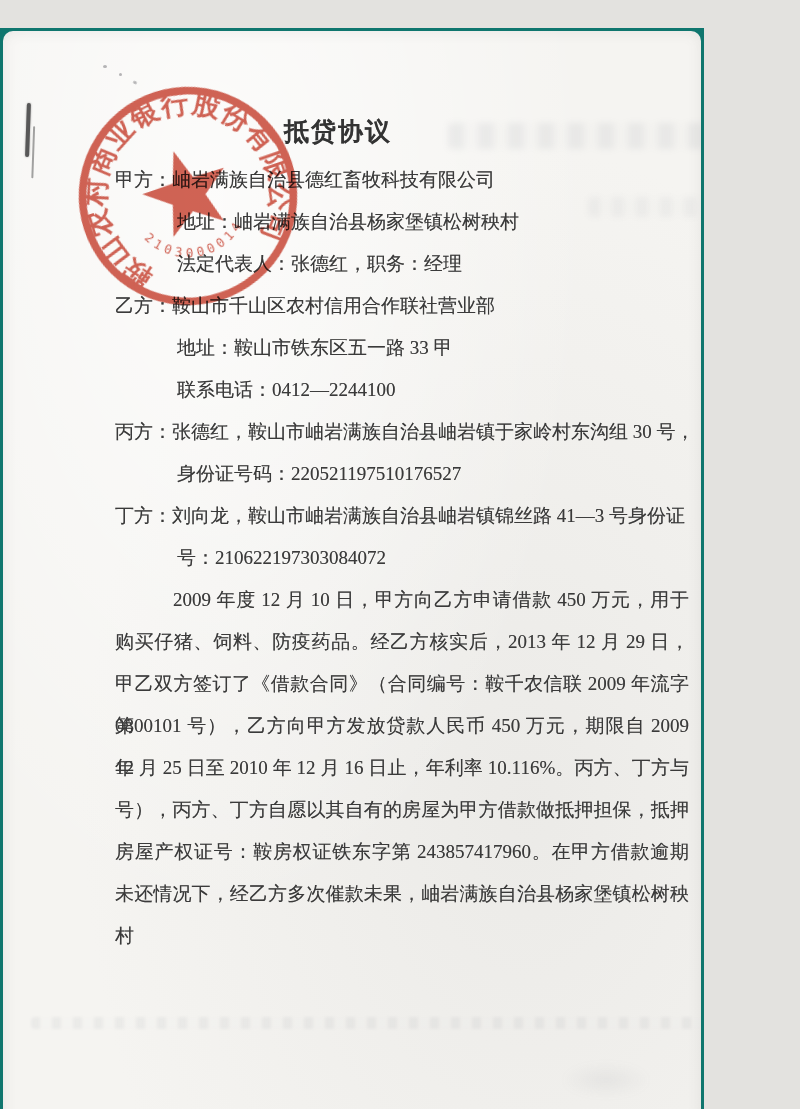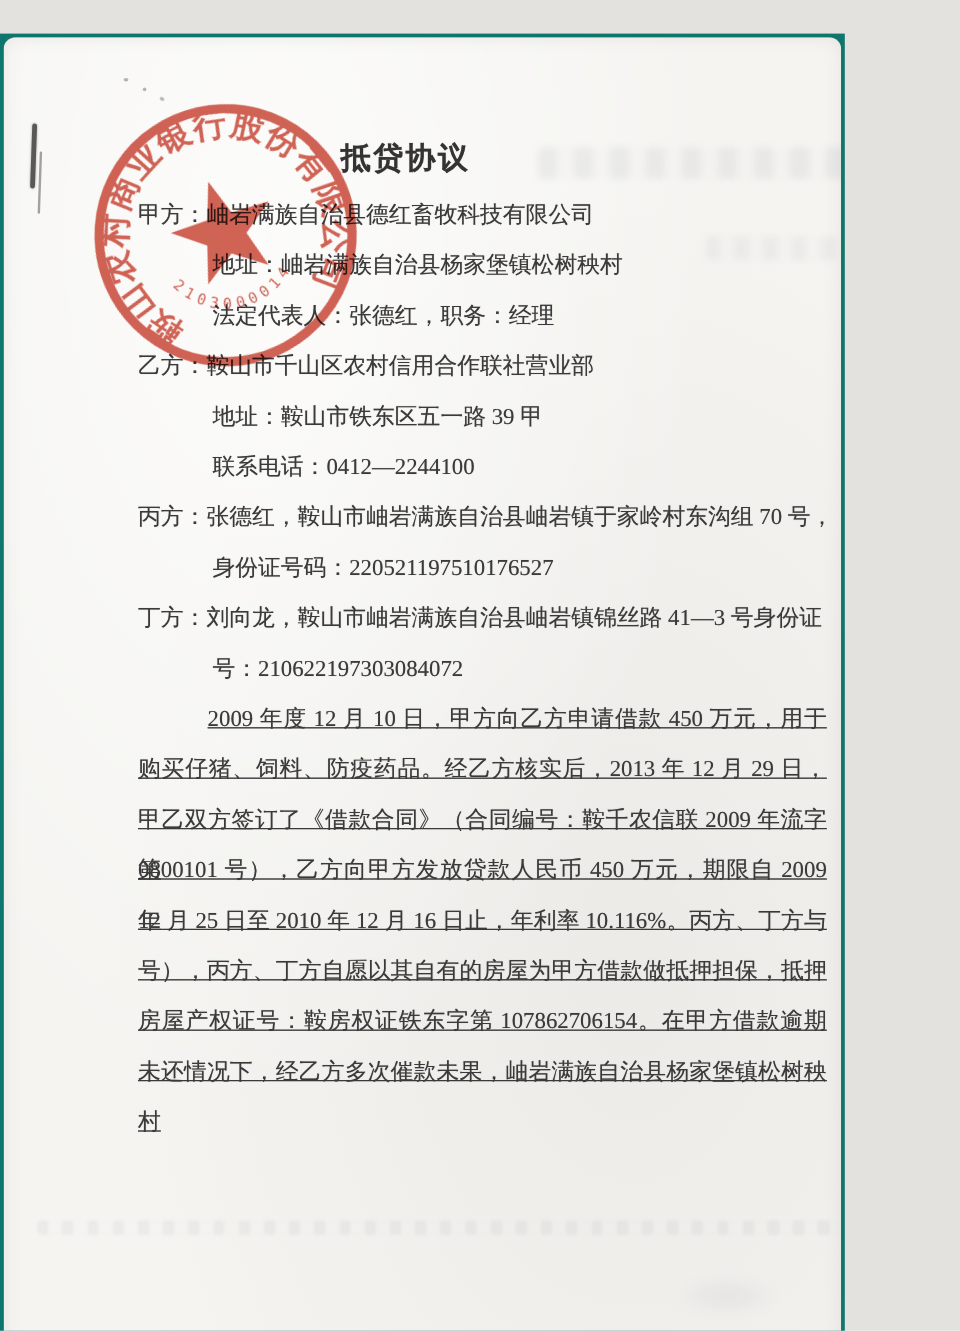--- a/index.html
+++ b/index.html
@@ -29,21 +29,21 @@
     text-shadow:0 0 .6px rgba(50,50,50,.55);
   }
   .content {
     position:absolute; left:112px; top:128px; width:574px;
     color:#3a3a3a;
     text-shadow:0 0 .6px rgba(55,55,55,.5);
   }
   .line { height:42px; line-height:42px; font-size:19px; }
   .party .line { margin-left:62px; white-space:nowrap; }
   .party .line:first-child { margin-left:0; }
-  .para .line { text-align:justify; text-align-last:justify;text-decoration:underline; }
+  .para .line { text-align:justify; text-align-last:justify; }
   .para .line:first-child { text-indent:58px; }
 
   
   .seal {
     position:absolute; width:230px; height:230px;
     color:#c94130; opacity:.82; mix-blend-mode:multiply;
     filter:blur(.3px);
   }
   .seal-left  { left:70px;  top:50px;  transform:rotate(-18deg); }
   .seal-right { left:712px; top:296px; transform:rotate(-30deg); }
@@ -91,39 +91,39 @@
     <h1 class="title">抵贷协议</h1>
 
     <div class="content">
       <section class="party">
           <div class="line">甲方：岫岩满族自治县德红畜牧科技有限公司</div>
           <div class="line">地址：岫岩满族自治县杨家堡镇松树秧村</div>
           <div class="line">法定代表人：张德红，职务：经理</div>
         </section>
       <section class="party">
           <div class="line">乙方：鞍山市千山区农村信用合作联社营业部</div>
-          <div class="line">地址：鞍山市铁东区五一路 39 甲</div>
+          <div class="line">地址：鞍山市铁东区五一路 33 甲</div>
           <div class="line">联系电话：0412—2244100</div>
         </section>
       <section class="party">
-          <div class="line">丙方：张德红，鞍山市岫岩满族自治县岫岩镇于家岭村东沟组 70 号，</div>
+          <div class="line">丙方：张德红，鞍山市岫岩满族自治县岫岩镇于家岭村东沟组 30 号，</div>
           <div class="line">身份证号码：220521197510176527</div>
         </section>
       <section class="party">
           <div class="line">丁方：刘向龙，鞍山市岫岩满族自治县岫岩镇锦丝路 41—3 号身份证</div>
           <div class="line">号：210622197303084072</div>
         </section>
       <section class="para">
           <div class="line">2009 年度 12 月 10 日，甲方向乙方申请借款 450 万元，用于</div>
           <div class="line">购买仔猪、饲料、防疫药品。经乙方核实后，2013 年 12 月 29 日，</div>
           <div class="line">甲乙双方签订了《借款合同》（合同编号：鞍千农信联 2009 年流字第</div>
           <div class="line">0800101 号），乙方向甲方发放贷款人民币 450 万元，期限自 2009 年</div>
           <div class="line">12 月 25 日至 2010 年 12 月 16 日止，年利率 10.116%。丙方、丁方与</div>
           <div class="line">号），丙方、丁方自愿以其自有的房屋为甲方借款做抵押担保，抵押</div>
-          <div class="line">房屋产权证号：鞍房权证铁东字第 107862706154。在甲方借款逾期</div>
+          <div class="line">房屋产权证号：鞍房权证铁东字第 243857417960。在甲方借款逾期</div>
           <div class="line">未还情况下，经乙方多次催款未果，岫岩满族自治县杨家堡镇松树秧村</div>
         </section>
     </div>
 
     <svg class="seal seal-left" viewBox="0 0 240 240">
       <defs>
         <path id="arcNameL" d="M 62.3 185.1 A 87 87 0 1 1 177.7 185.1" fill="none"></path>
         <path id="arcSerialL" d="M 62.5 148 A 64 64 0 0 0 177.5 148" fill="none"></path>
       </defs>
       <circle cx="120" cy="120" r="110" fill="none" stroke="currentColor" stroke-width="8"></circle>

